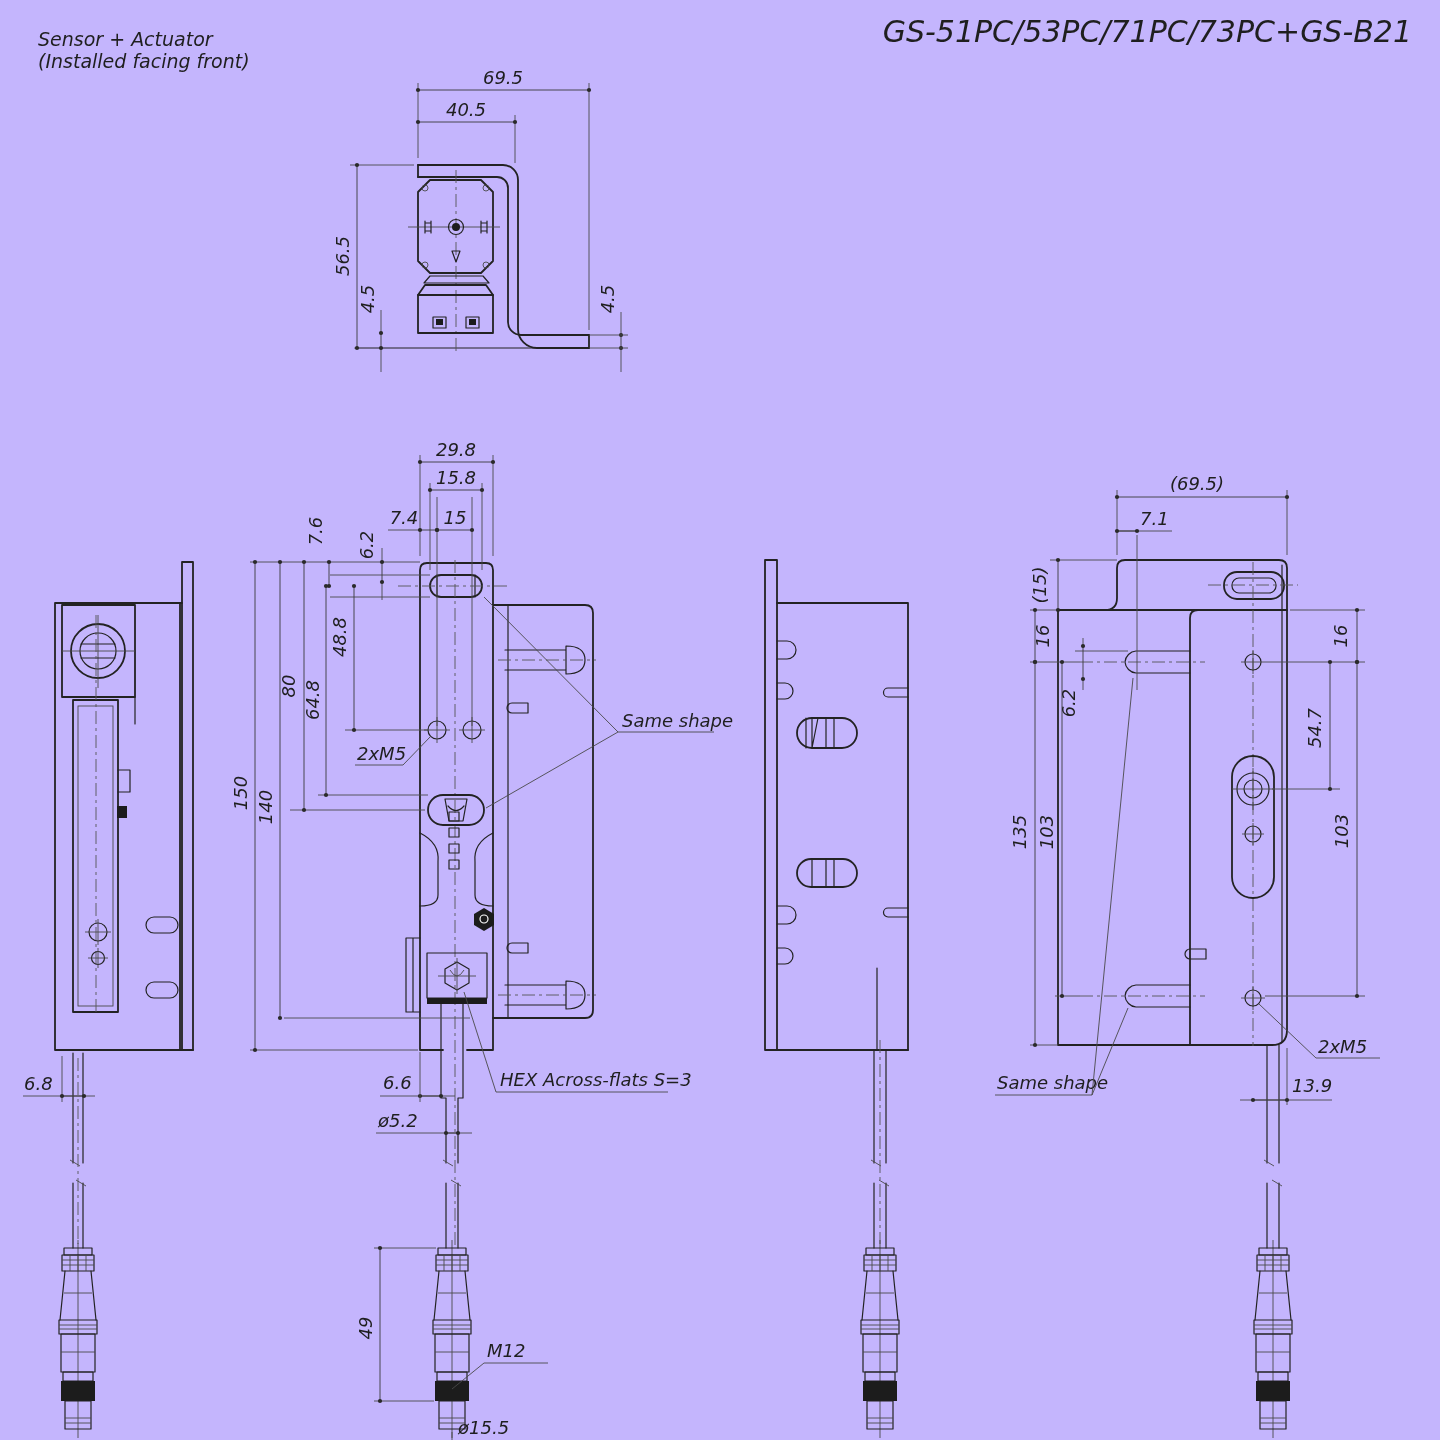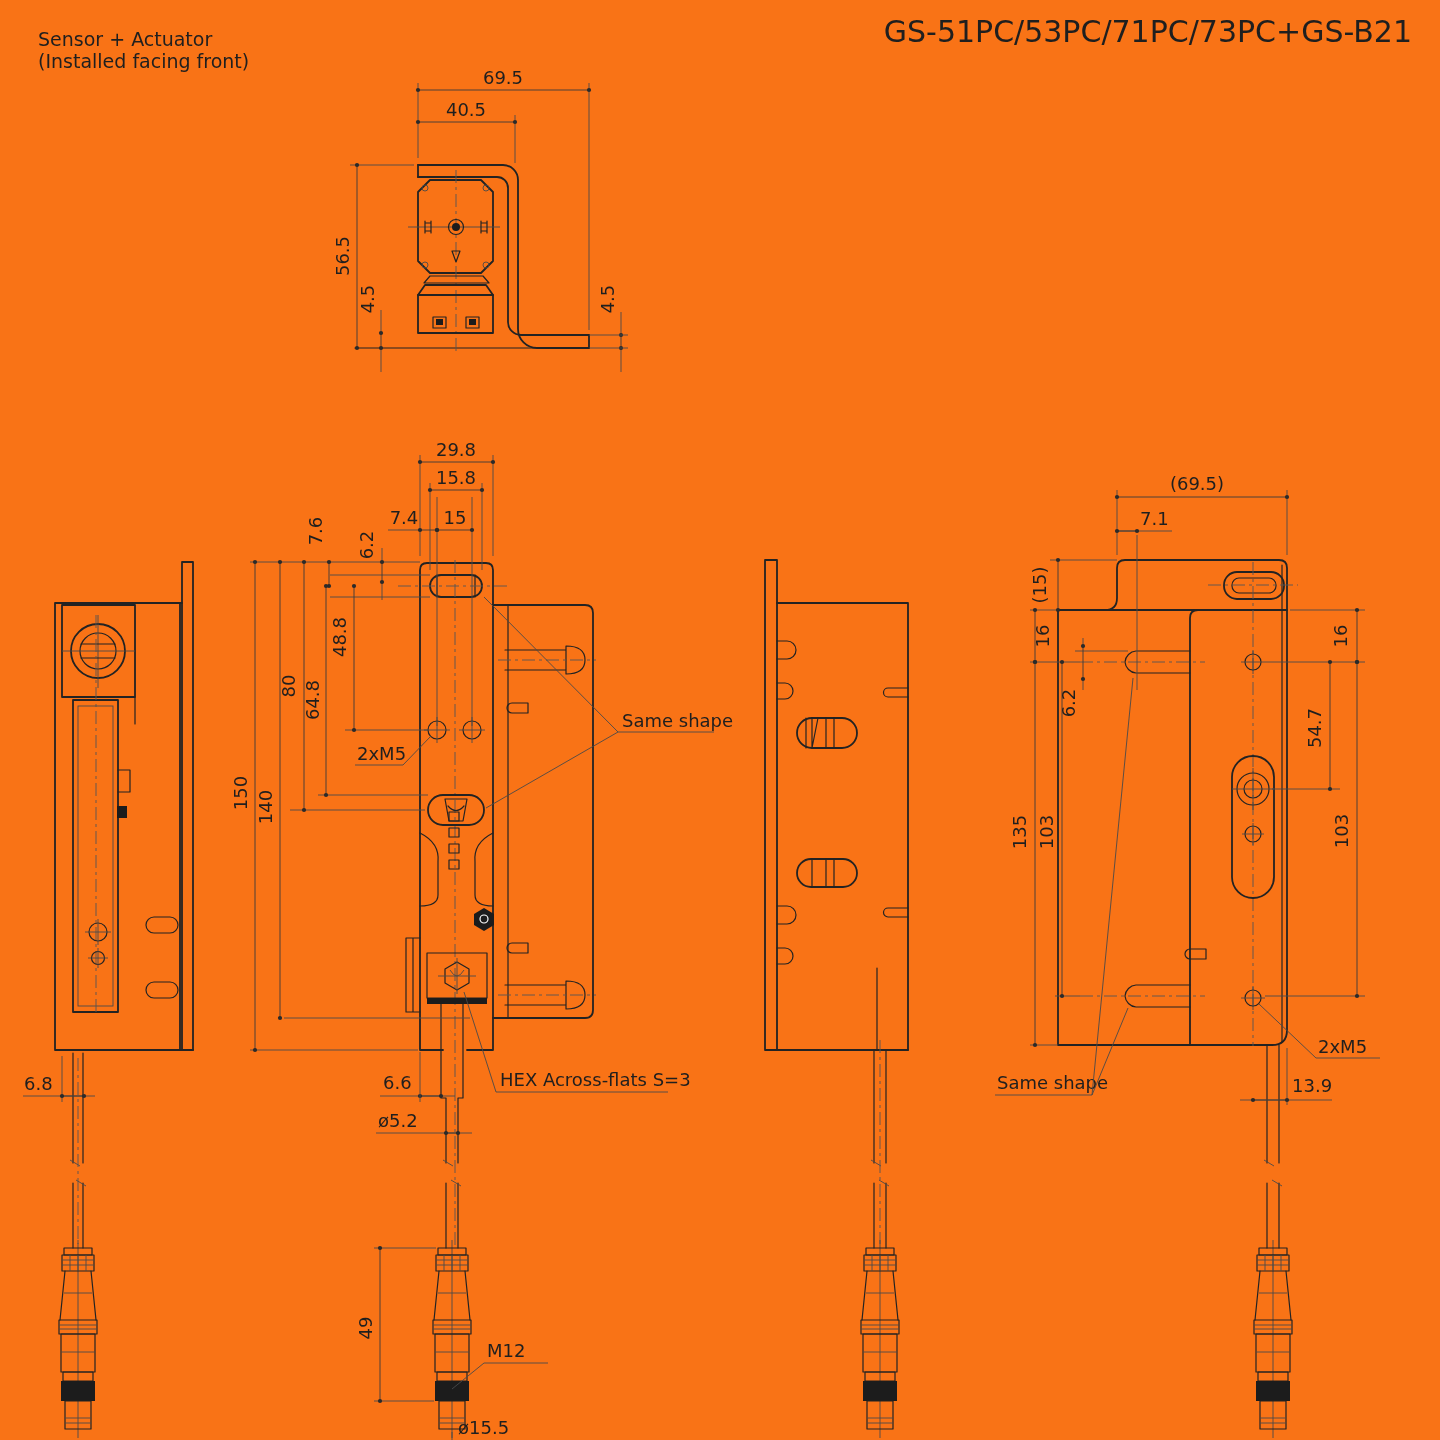--- a/index.html
+++ b/index.html
@@ -1,16 +1,16 @@
 <!DOCTYPE html>
 <html><head>
 <meta charset="utf-8">
 <style>
   html,body{margin:0;padding:0;background:#ffffff;}
-  #canvas{position:relative;width:1440px;height:1440px;background:#f97316;overflow:hidden;}
+  #canvas{position:relative;width:1440px;height:1440px;background:#c4b5fd;overflow:hidden;font-style:italic;}
   svg{display:block}
   .o {fill:none;stroke:#232323;stroke-width:1.8;stroke-linecap:round;stroke-linejoin:round}
   .m {fill:none;stroke:#232323;stroke-width:1.2;stroke-linecap:round;stroke-linejoin:round}
   .t {fill:none;stroke:#4a4a4a;stroke-width:0.9}
   .d {fill:none;stroke:#3a3a3a;stroke-width:0.9;marker-start:url(#pt);marker-end:url(#pt)}
   .cl{fill:none;stroke:#555;stroke-width:0.9;stroke-dasharray:13 4 3 4}
   .dk{fill:#1c1c1c;stroke:none}
   text{font-family:"DejaVu Sans","Liberation Sans",sans-serif;fill:#1f1f1f}
   .dt{font-size:18px}
   .nt{font-size:19px}

